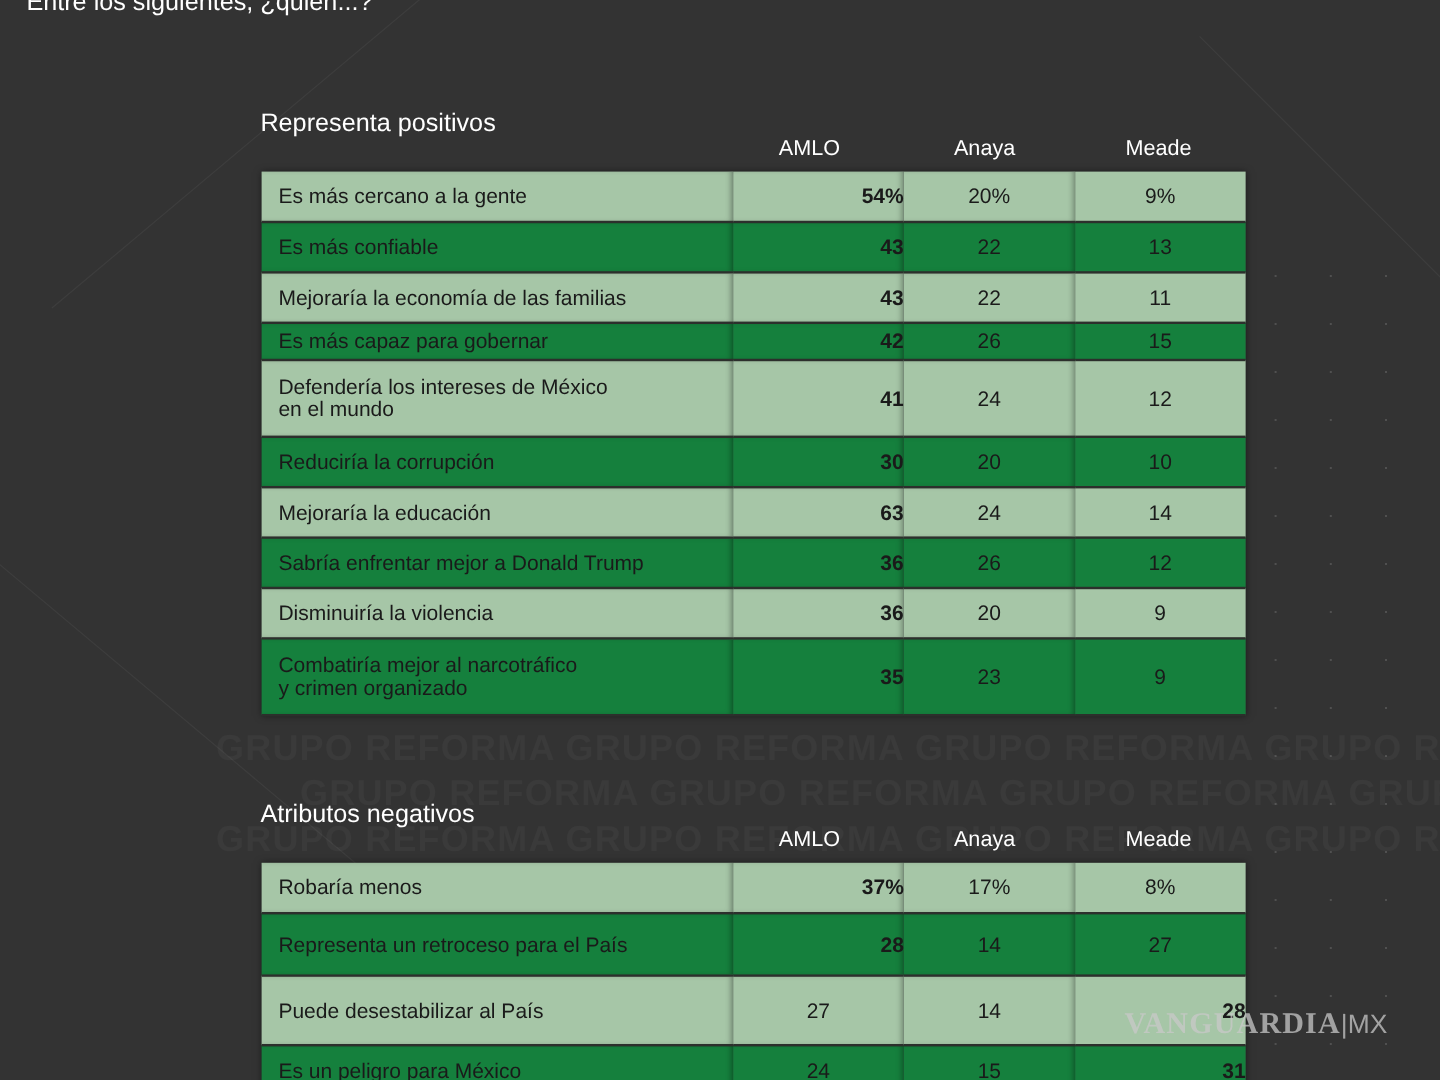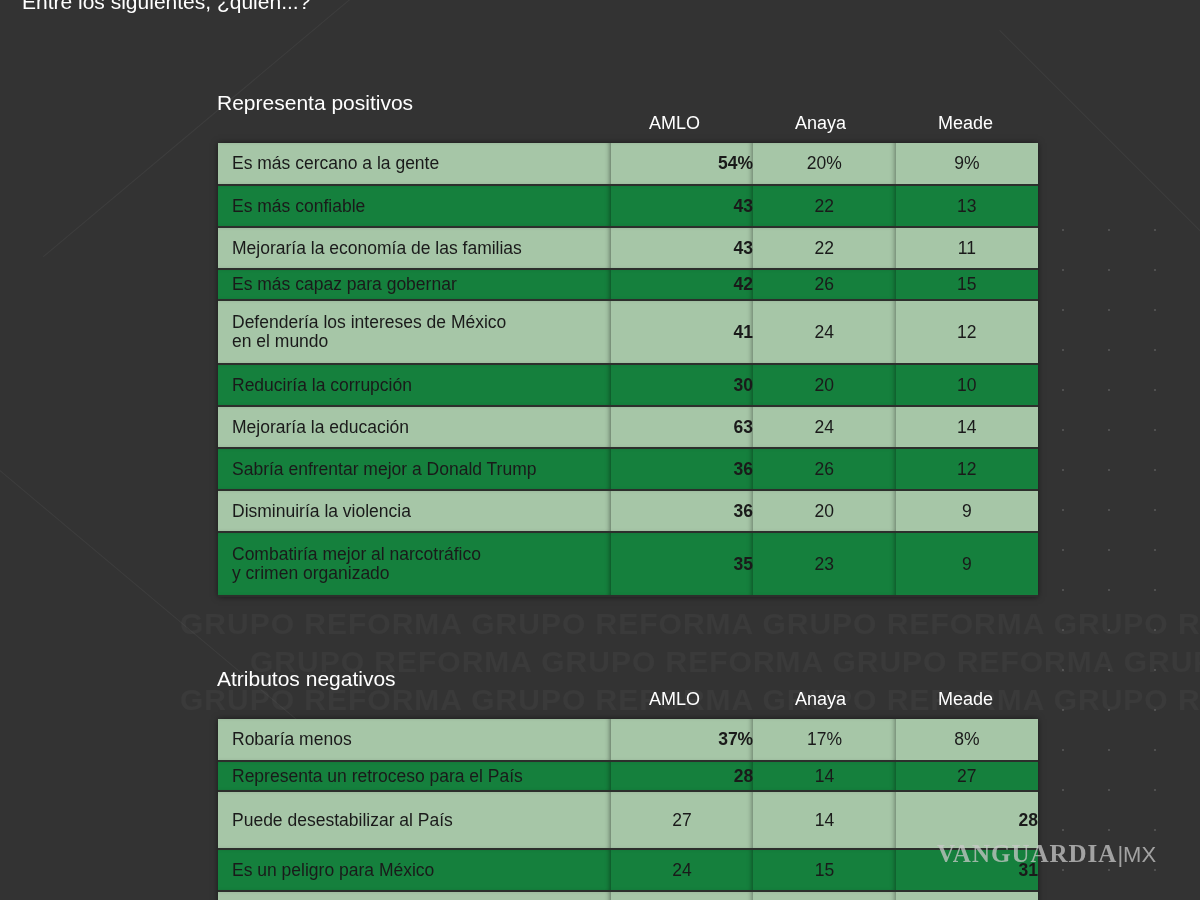--- a/index.html
+++ b/index.html
@@ -147,21 +147,21 @@
 <div class="col-head" style="left:893px;top:689px">Meade</div>
 
 <table class="data" style="top:719px">
   <tbody id="neg-body">
       <tr class="light" style="height: 42px;">
         <td class="label" style="white-space: pre-line;">Robaría menos</td>
         <td class="num bold">37%</td>
         <td class="num">17%</td>
         <td class="num last">8%</td>
       </tr>
-      <tr class="dark" style="height: 30px;">
+      <tr class="dark" style="height: 52px;">
         <td class="label" style="white-space: pre-line;">Representa un retroceso para el País</td>
         <td class="num bold">28</td>
         <td class="num">14</td>
         <td class="num last">27</td>
       </tr>
       <tr class="light" style="height: 58px;">
         <td class="label" style="white-space: pre-line;">Puede desestabilizar al País</td>
         <td class="num">27</td>
         <td class="num">14</td>
         <td class="num last bold">28</td>

